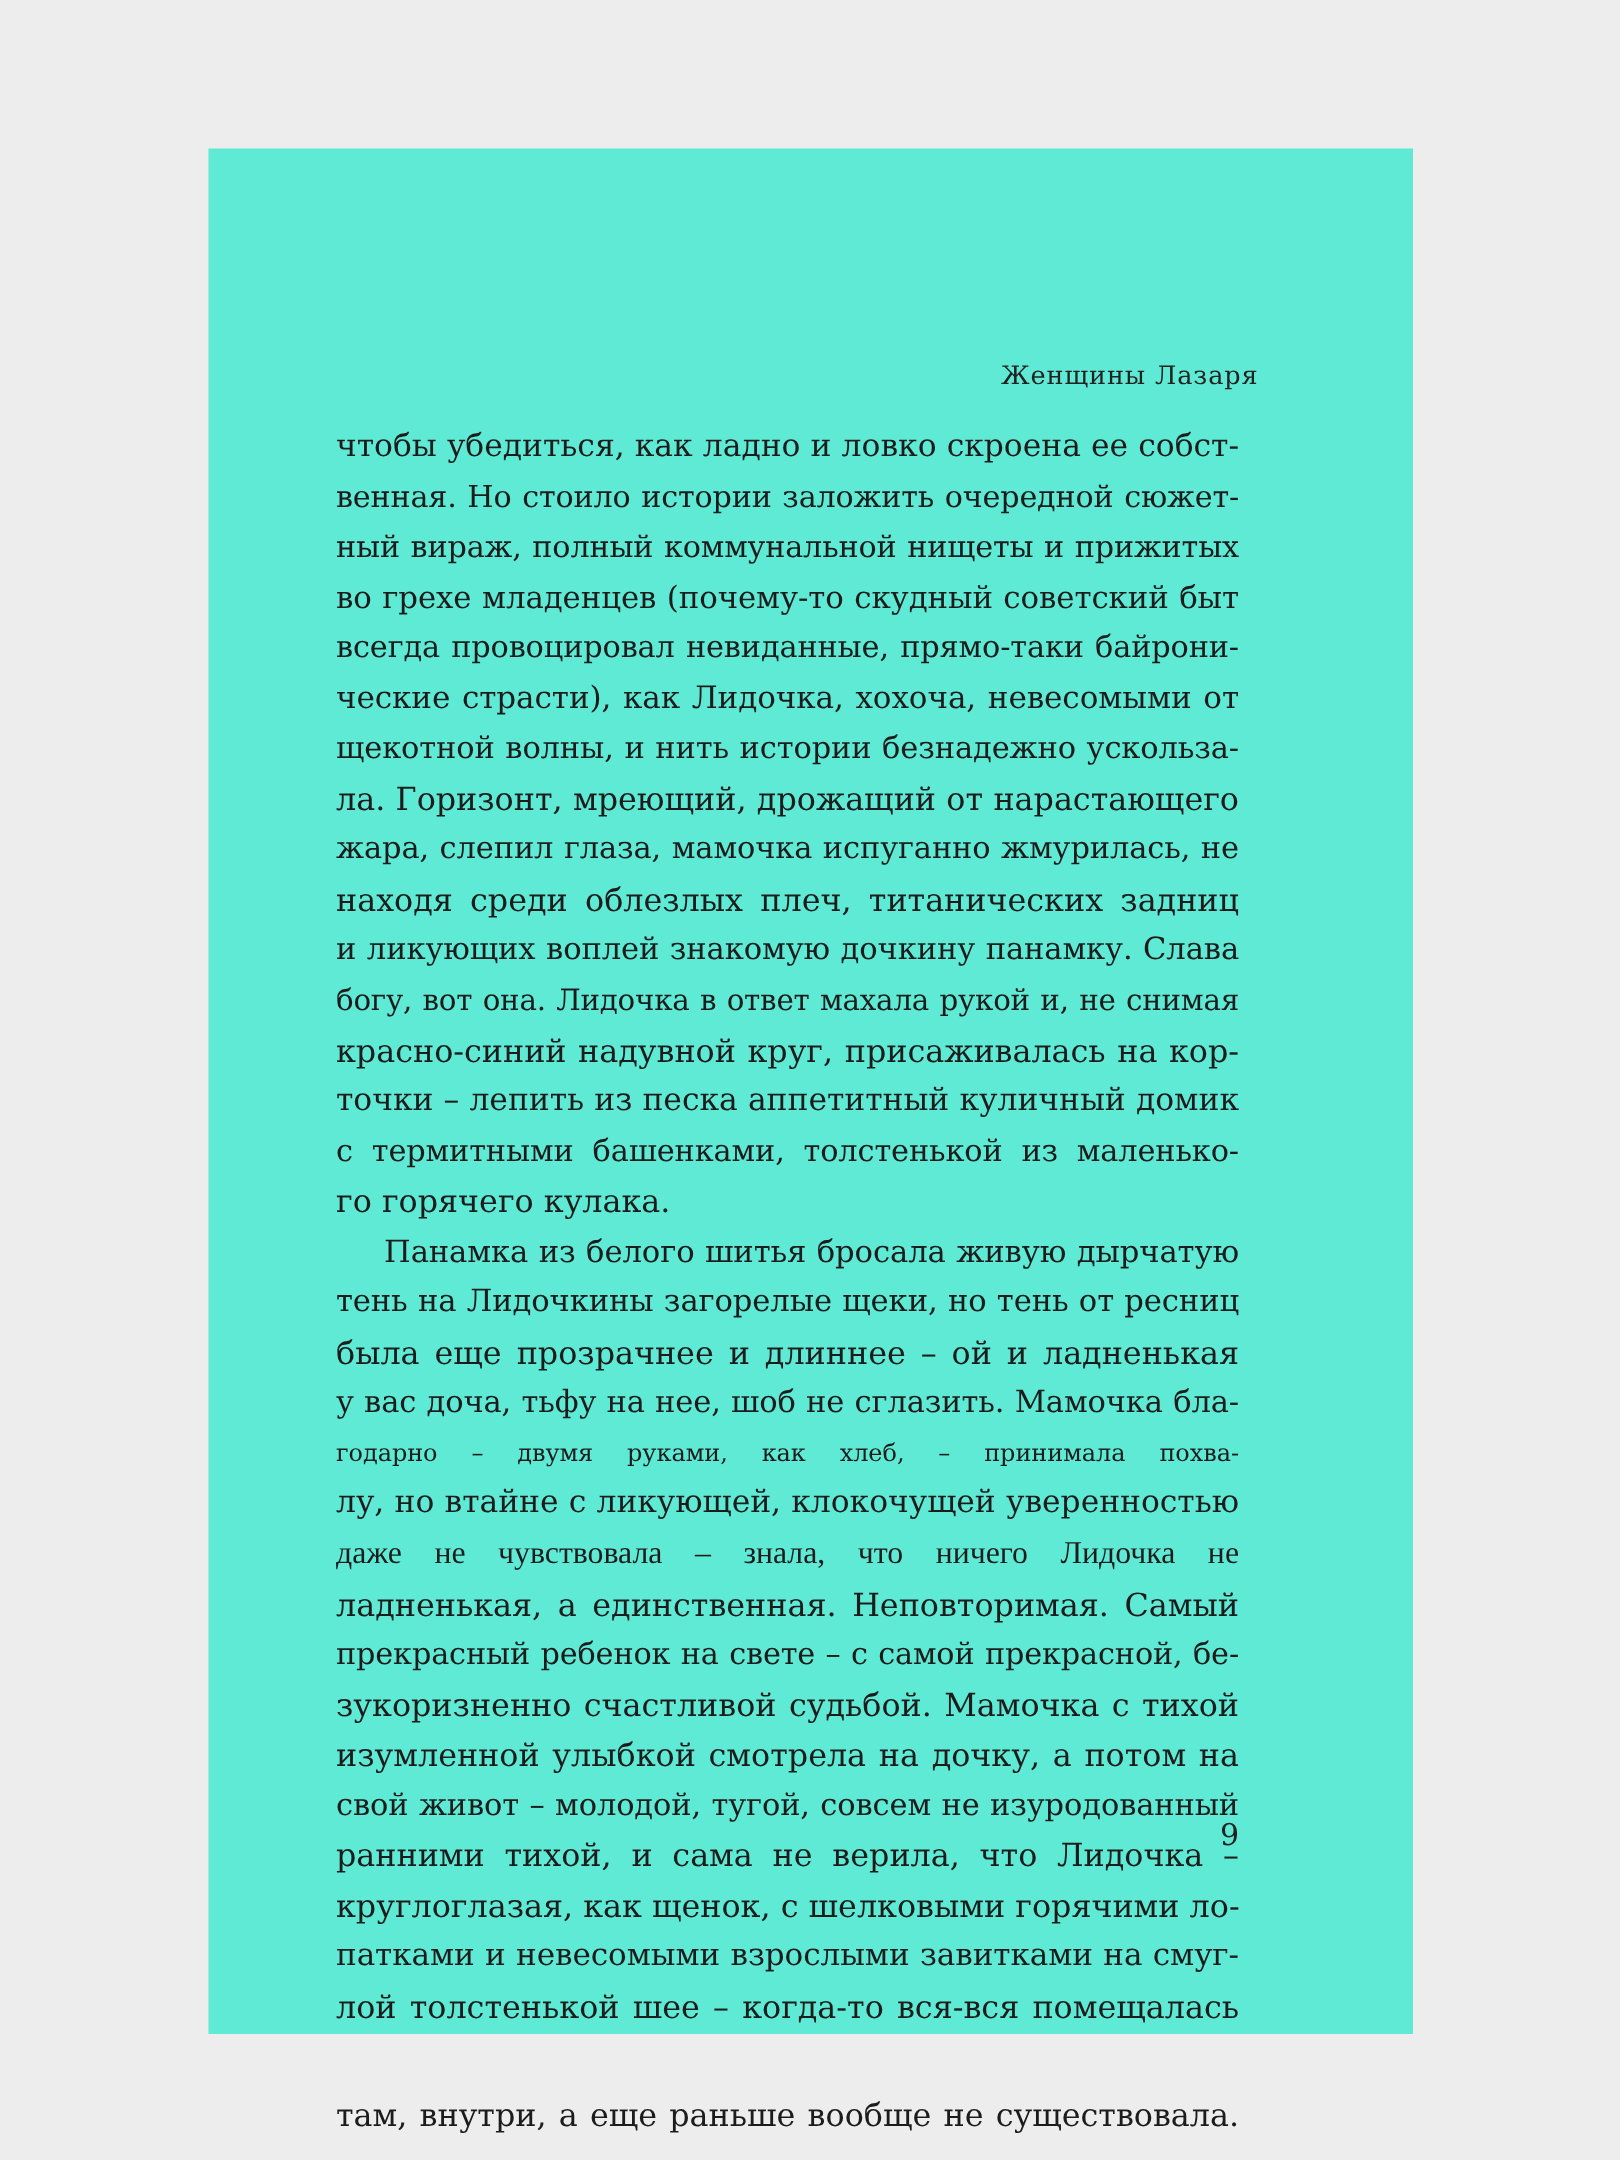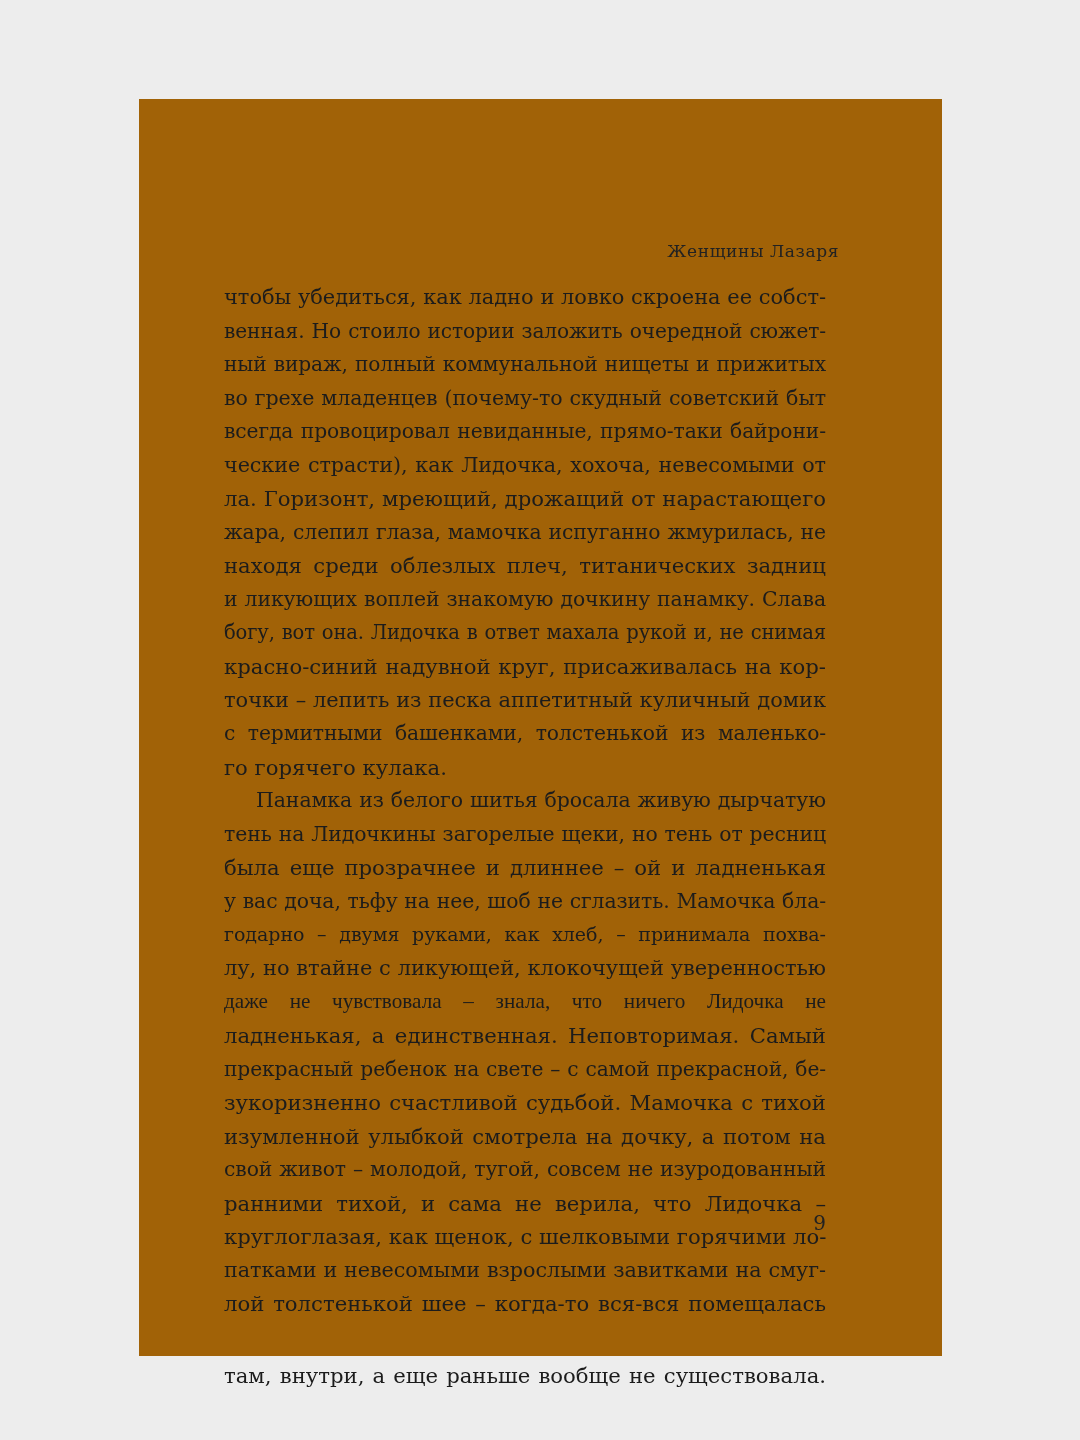--- a/index.html
+++ b/index.html
@@ -9,21 +9,21 @@
       height: 1440px;
       background: #ededed;
       overflow: hidden;
     }
     .page {
       position: absolute;
       left: 139px;
       top: 99px;
       width: 803px;
       height: 1257px;
-      background: #a16207;
+      background: #5eead4;
     }
     .running-header {
       position: absolute;
       right: 103px;
       top: 142px;
       font-family: "DejaVu Serif", "Liberation Serif", serif;
       font-size: 17px;
       letter-spacing: 0.6px;
       color: #222;
       white-space: nowrap;
@@ -66,34 +66,35 @@
 
 <div class="page">
   <div class="running-header">Женщины Лазаря</div>
   <div class="text-block" id="text-block">
       <span class="line" style="white-space: nowrap; letter-spacing: -0.0244584px; font-size: 20.9407px;">чтобы убедиться, как ладно и ловко скроена ее собст-</span>
       <span class="line" style="white-space: nowrap; letter-spacing: -0.1009px; font-size: 20.1305px;">венная. Но стоило истории заложить очередной сюжет-</span>
       <span class="line" style="white-space: nowrap; letter-spacing: -0.0971948px; font-size: 20.1697px;">ный вираж, полный коммунальной нищеты и прижитых</span>
       <span class="line" style="white-space: nowrap; letter-spacing: -0.0601178px; font-size: 20.5628px;">во грехе младенцев (почему-то скудный советский быт</span>
       <span class="line" style="white-space: nowrap; letter-spacing: -0.0901678px; font-size: 20.2442px;">всегда провоцировал невиданные, прямо-таки байрони-</span>
       <span class="line" style="white-space: nowrap; letter-spacing: -0.0477325px; font-size: 20.694px;">ческие страсти), как Лидочка, хохоча, невесомыми от</span>
+      <span class="line" style="white-space: nowrap; letter-spacing: -0.0808448px; font-size: 20.343px;">щекотной волны, и нить истории безнадежно ускольза-</span>
       <span class="line" style="white-space: nowrap;">ла. Горизонт, мреющий, дрожащий от нарастающего</span>
       <span class="line" style="white-space: nowrap; letter-spacing: -0.0818958px; font-size: 20.3319px;">жара, слепил глаза, мамочка испуганно жмурилась, не</span>
       <span class="line" style="white-space: nowrap;">находя среди облезлых плеч, титанических задниц</span>
       <span class="line" style="white-space: nowrap; letter-spacing: -0.0758128px; font-size: 20.3964px;">и ликующих воплей знакомую дочкину панамку. Слава</span>
       <span class="line" style="white-space: nowrap; letter-spacing: -0.153197px; font-size: 19.5761px;">богу, вот она. Лидочка в ответ махала рукой и, не снимая</span>
       <span class="line" style="white-space: nowrap;">красно-синий надувной круг, присаживалась на кор-</span>
       <span class="line" style="white-space: nowrap; letter-spacing: -0.0239518px; font-size: 20.9461px;">точки – лепить из песка аппетитный куличный домик</span>
       <span class="line" style="white-space: nowrap; letter-spacing: -0.0886993px; font-size: 20.2598px;">с термитными башенками, толстенькой из маленько-</span>
       <span class="line last" style="white-space: nowrap;">го горячего кулака.</span>
       <span class="line indent" style="white-space: nowrap; letter-spacing: -0.071015px; font-size: 20.4472px;">Панамка из белого шитья бросала живую дырчатую</span>
       <span class="line" style="white-space: nowrap; letter-spacing: -0.0735037px; font-size: 20.4209px;">тень на Лидочкины загорелые щеки, но тень от ресниц</span>
       <span class="line" style="white-space: nowrap;">была еще прозрачнее и длиннее – ой и ладненькая</span>
       <span class="line" style="white-space: nowrap; letter-spacing: -0.0781164px; font-size: 20.372px;">у вас доча, тьфу на нее, шоб не сглазить. Мамочка бла-</span>
-      <span class="line" style="white-space: nowrap; letter-spacing: -0.0388384px; font-size: 19px;">годарно – двумя руками, как хлеб, – принимала похва-</span>
+      <span class="line" style="white-space: nowrap; letter-spacing: -0.0388384px; font-size: 16px;">годарно – двумя руками, как хлеб, – принимала похва-</span>
       <span class="line" style="white-space: nowrap; letter-spacing: -0.0249648px; font-size: 20.9354px;">лу, но втайне с ликующей, клокочущей уверенностью</span>
       <span class="line" style="white-space: nowrap; font-family: Liberation Serif, serif;">даже не чувствовала – знала, что ничего Лидочка не</span>
       <span class="line" style="white-space: nowrap;">ладненькая, а единственная. Неповторимая. Самый</span>
       <span class="line" style="white-space: nowrap; letter-spacing: -0.0931453px; font-size: 20.2127px;">прекрасный ребенок на свете – с самой прекрасной, бе-</span>
       <span class="line" style="white-space: nowrap;">зукоризненно счастливой судьбой. Мамочка с тихой</span>
       <span class="line" style="white-space: nowrap;">изумленной улыбкой смотрела на дочку, а потом на</span>
       <span class="line" style="white-space: nowrap; letter-spacing: -0.0815615px; font-size: 20.3354px;">свой живот – молодой, тугой, совсем не изуродованный</span>
       <span class="line" style="white-space: nowrap;">ранними тихой, и сама не верила, что Лидочка –</span>
       <span class="line" style="white-space: nowrap; letter-spacing: -0.00176339px;">круглоглазая, как щенок, с шелковыми горячими ло-</span>
       <span class="line" style="white-space: nowrap; letter-spacing: -0.0455537px; font-size: 20.7171px;">патками и невесомыми взрослыми завитками на смуг-</span>

